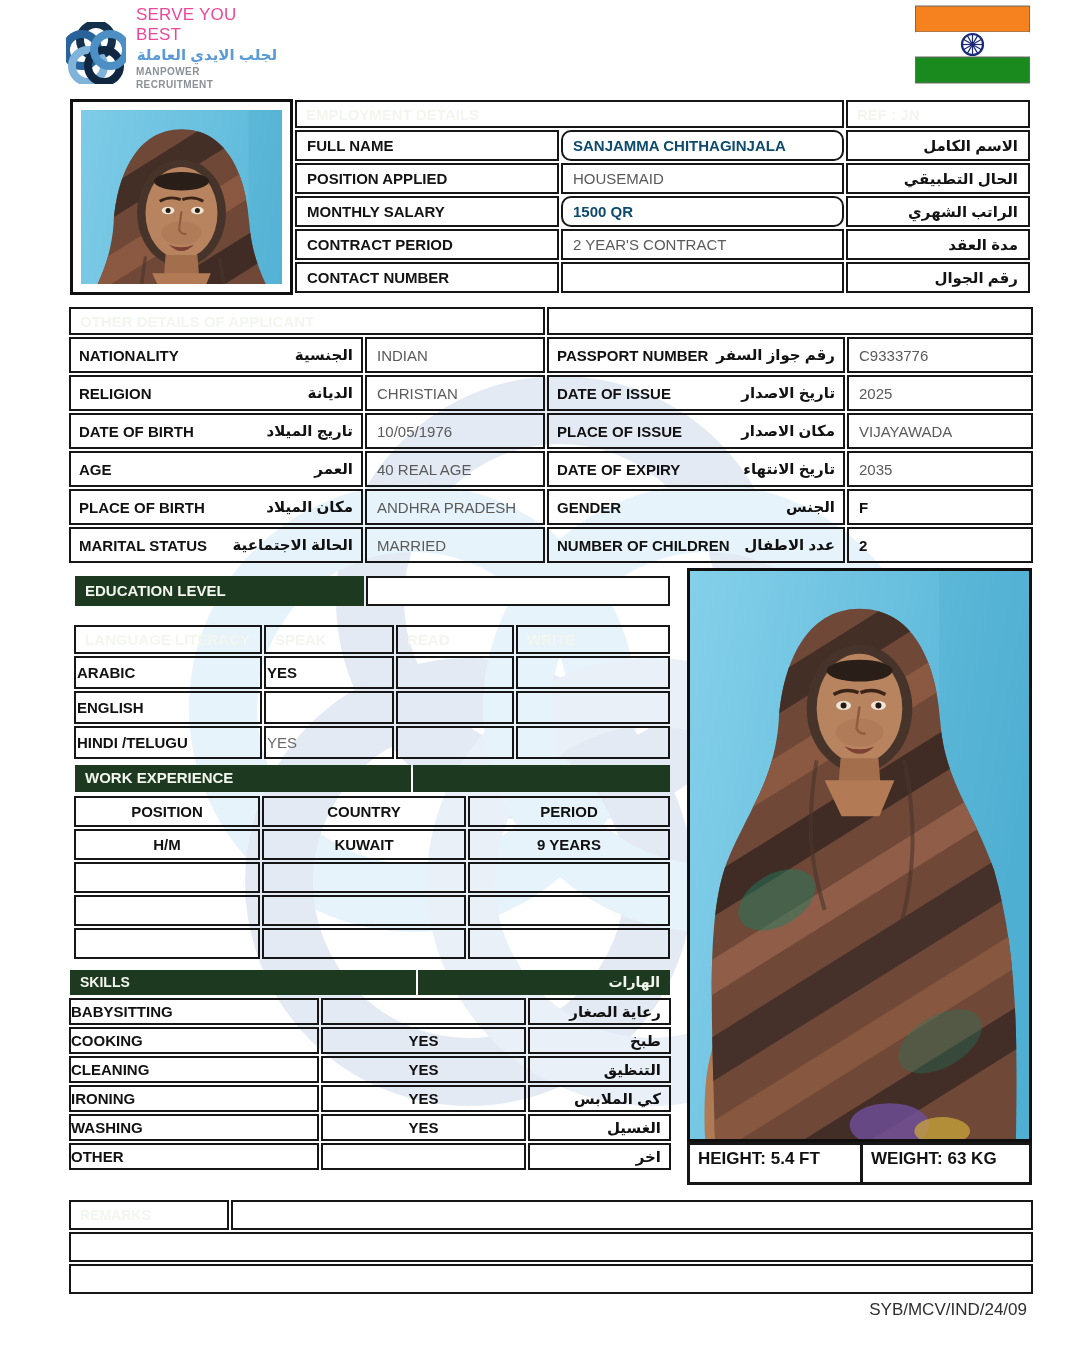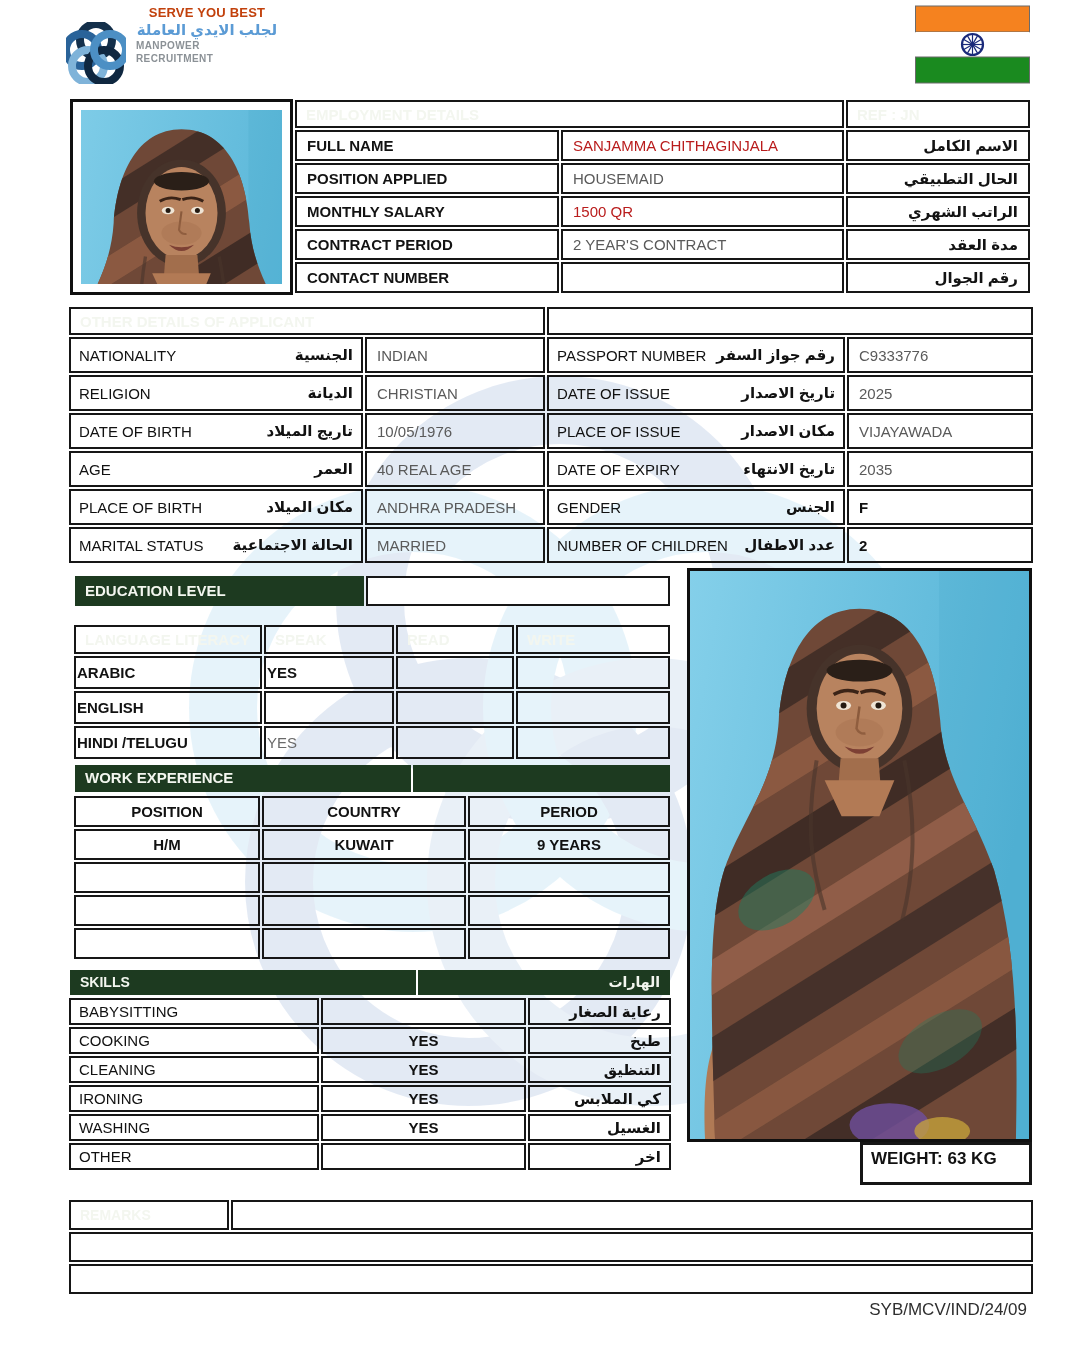--- a/index.html
+++ b/index.html
@@ -8,26 +8,26 @@
     font-family:"Liberation Sans","DejaVu Sans",sans-serif;color:#111;overflow:hidden;
   }
   
   .watermark{position:absolute;left:175px;top:370px;z-index:0;}
   
   table.tbl{position:absolute;z-index:1;border-collapse:separate;border-spacing:2px;table-layout:fixed;}
   table.tbl td{border:2px solid #161616;background:transparent;font-size:15px;overflow:hidden;white-space:nowrap;vertical-align:middle;}
   td.green{background:#1d3a20;border-color:#16301a;color:#f3f6ef;font-weight:bold;padding:0 9px;}
   .lbl{font-weight:bold;padding:0 6px 0 10px;color:#131313;}
   .val{color:#5a5a5a;padding:0 6px 0 10px;}
-  .val.red{color:#b91c1c;font-weight:normal;}
+  .val.red{color:#0c4a6e;font-weight:bold;border-radius:10px;}
   .val.strong{color:#111;font-weight:bold;}
   .arb{text-align:right;direction:rtl;padding:0 10px 0 6px;font-weight:bold;color:#131313;}
   .lbl2{padding:0 8px;}
   .lbl2 .inner{display:flex;justify-content:space-between;align-items:center;}
-  .lbl2 .en{font-weight:normal;}
+  .lbl2 .en{font-weight:bold;}
   .lbl2 .ar{font-weight:bold;direction:rtl;}
   
   .emp{left:293px;top:98px;width:739px;}
   .emp td{height:27px;}
   .emp tr.h td{height:24px;}
   
   .other{left:67px;top:305px;width:968px;}
   .other td{height:32px;}
   .other tr.h td{height:24px;}
   
@@ -36,21 +36,21 @@
   .lang tr.h td{height:25px;}
   .lang .yes-b{font-weight:bold;color:#141414;}
   .lang .yes-p{color:#6a6a6a;}
   .lang .rowlbl{font-weight:bold;}
   
   .work{left:72px;top:794px;width:600px;}
   .work td{height:25px;text-align:center;font-weight:bold;}
   
   .skills{left:67px;top:996px;width:606px;}
   .skills td{height:21px;font-size:14px;}
-  .skills .s-lbl{font-weight:normal;padding-left:8px;}
+  .skills .s-lbl{font-weight:bold;padding-left:0;}
   .skills .s-val{text-align:center;font-weight:bold;}
   .skills .s-arb{text-align:right;direction:rtl;font-weight:bold;padding-right:8px;margin-left:12px;}
   
   .remarks{left:67px;top:1198px;width:968px;}
   .remarks td{height:24px;background:#fff;}
   .remarks td.green{height:22px;}
   
   .bar{position:absolute;z-index:1;display:flex;gap:2px;}
   .bar-cell{background:#1d3a20;color:#f3f6ef;font-weight:bold;font-size:15px;padding:4px 10px;box-sizing:border-box;}
   .bar-fill{flex:1;}
@@ -69,21 +69,21 @@
   
   .hw-cell{position:absolute;z-index:2;background:#fff;border:3px solid #161616;box-sizing:border-box;
     font-weight:bold;font-size:17px;padding:4px 8px;white-space:nowrap;}
   .hw-h{left:687px;top:1142px;width:176px;height:43px;}
   .hw-w{left:860px;top:1142px;width:172px;height:43px;}
   
   .logo{position:absolute;left:66px;top:5px;z-index:1;display:flex;gap:10px;align-items:flex-start;}
   .logo-knot{margin-top:17px;}
   .logo-text{display:flex;flex-direction:column;align-items:center;width:142px;}
   .l-ar1{font-size:21px;font-weight:bold;color:#1e3c5f;direction:rtl;line-height:1.15;}
-  .l-en1{font-size:13px;font-weight:700;color:#c2410c;letter-spacing:.2px;line-height:1.2;}
+  .l-en1{font-size:17px;font-weight:400;color:#ec4899;letter-spacing:.2px;line-height:1.2;}
   .l-ar2{font-size:15px;font-weight:bold;color:#5b9bd5;direction:rtl;line-height:1.25;}
   .l-en2{font-size:10px;font-weight:bold;color:#8b9196;letter-spacing:.4px;line-height:1.3;}
   .flag{position:absolute;left:915px;top:5px;z-index:1;}
   
   .footer{position:absolute;right:38px;top:1300px;z-index:1;font-size:17px;color:#2f2f2f;}
 </style>
 </head>
 <body>
 
 <div class="page">
@@ -460,20 +460,21 @@
       <td class="s-arb">اخر</td>
     </tr>
   </tbody>
     </table>
 
   <div class="photo-big">
     <svg viewBox="0 0 350 570" preserveAspectRatio="xMidYMid slice">
         <use href="#portrait-art"></use>
       </svg>
   </div>
+  <div class="hw-cell hw-h">HEIGHT: 5.4 FT</div>
   <div class="hw-cell hw-w">WEIGHT: 63 KG</div>
 
   <table class="tbl remarks">
     <colgroup>
         <col style="width:160px">
         <col>
       </colgroup>
     <tbody>
         <tr>
       <td class="green" style="font-size:14px;">REMARKS</td>

